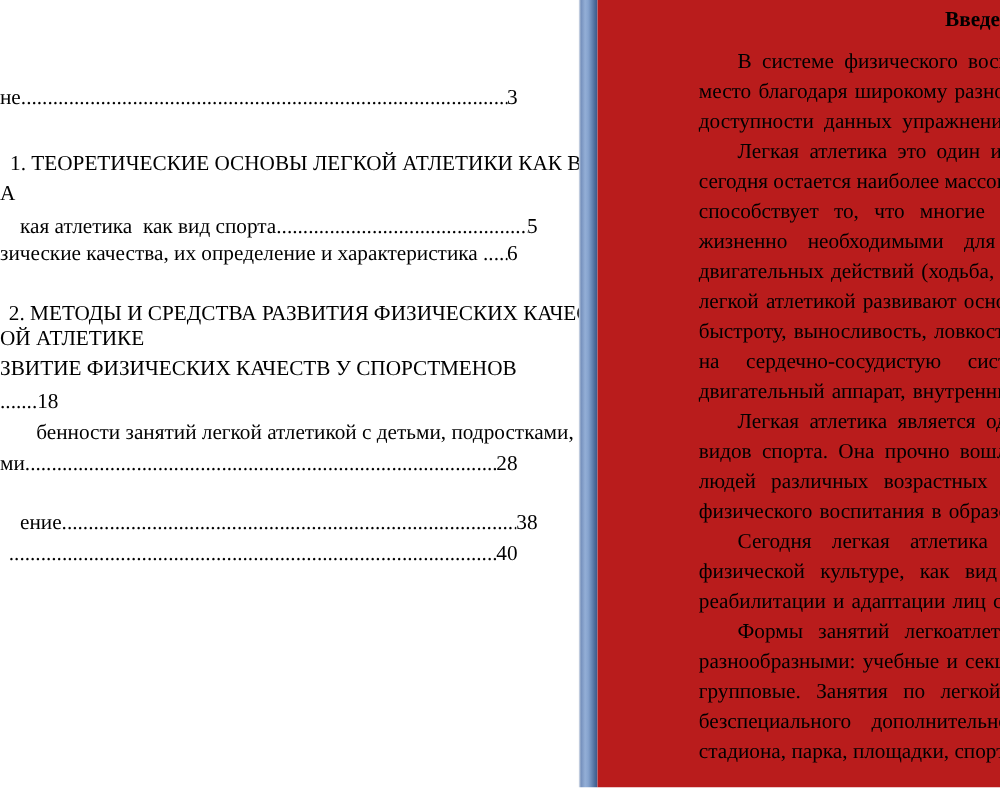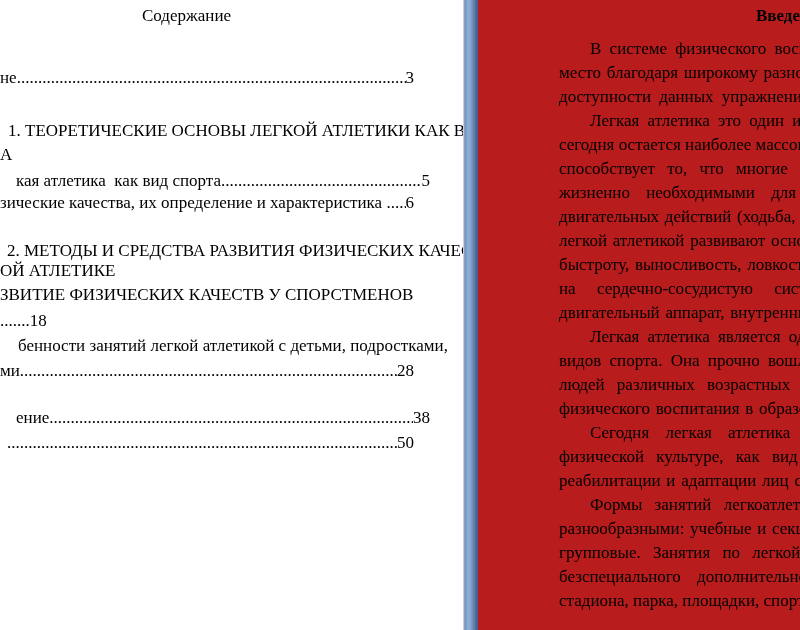--- a/index.html
+++ b/index.html
@@ -54,21 +54,20 @@
   .ws3 { word-spacing: 8px; }
   .ws4 { word-spacing: 12px; }
   .ws5 { word-spacing: 17px; }
 </style>
 </head>
 <body>
 
 <div class="stage">
 
   <div class="page-left">
-    <div class="center-head" style="left:142px; top:4px;">Содержание</div>
 
     <div class="toc" style="left:0; top:66px; width:414px;">
       <span class="frag">не</span>
       <span class="dots">...........................................................................................................................................................................</span>
       <span class="num">3</span>
     </div>
 
     <div class="pln" style="left:8px; top:119px;">1. ТЕОРЕТИЧЕСКИЕ ОСНОВЫ ЛЕГКОЙ АТЛЕТИКИ КАК ВИДА</div>
     <div class="pln" style="left:0; top:143px;">А</div>
 
@@ -81,37 +80,37 @@
     <div class="toc" style="left:0; top:191px; width:414px;">
       <span class="frag">зические качества, их определение и характеристика </span>
       <span class="dots">...........................................................................................................................................................................</span>
       <span class="num">6</span>
     </div>
 
     <div class="pln" style="left:7px; top:239px;">2. МЕТОДЫ И СРЕДСТВА РАЗВИТИЯ ФИЗИЧЕСКИХ КАЧЕСТВ</div>
     <div class="pln" style="left:0; top:259px;">ОЙ АТЛЕТИКЕ</div>
     <div class="pln" style="left:0; top:283px;">ЗВИТИЕ ФИЗИЧЕСКИХ КАЧЕСТВ У СПОРСТМЕНОВ</div>
     <div class="pln" style="left:0; top:309px;">.......18</div>
-    <div class="pln" style="left:0; top:334px;padding-left:18px;">бенности занятий легкой атлетикой с детьми, подростками,</div>
+    <div class="pln" style="left:11px; top:334px;padding-left:18px;">бенности занятий легкой атлетикой с детьми, подростками,</div>
 
     <div class="toc" style="left:0; top:359px; width:414px;">
       <span class="frag">ми</span>
       <span class="dots">...........................................................................................................................................................................</span>
       <span class="num">28</span>
     </div>
 
     <div class="toc" style="left:16px; top:406px; width:414px;">
       <span class="frag">ение</span>
       <span class="dots">...........................................................................................................................................................................</span>
       <span class="num">38</span>
     </div>
 
     <div class="toc" style="left:7px; top:431px; width:407px;">
       <span class="dots">...........................................................................................................................................................................</span>
-      <span class="num">50</span>
+      <span class="num">40</span>
     </div>
   </div>
 
   <div class="divider"></div>
 
   <div class="page-right">
     <div class="intro-head">Введе</div>
     <div class="rbody">
       <div class="rl ind ws2">В системе физического воспитан</div>
       <div class="rl ws1">место благодаря широкому разнообраз</div>

